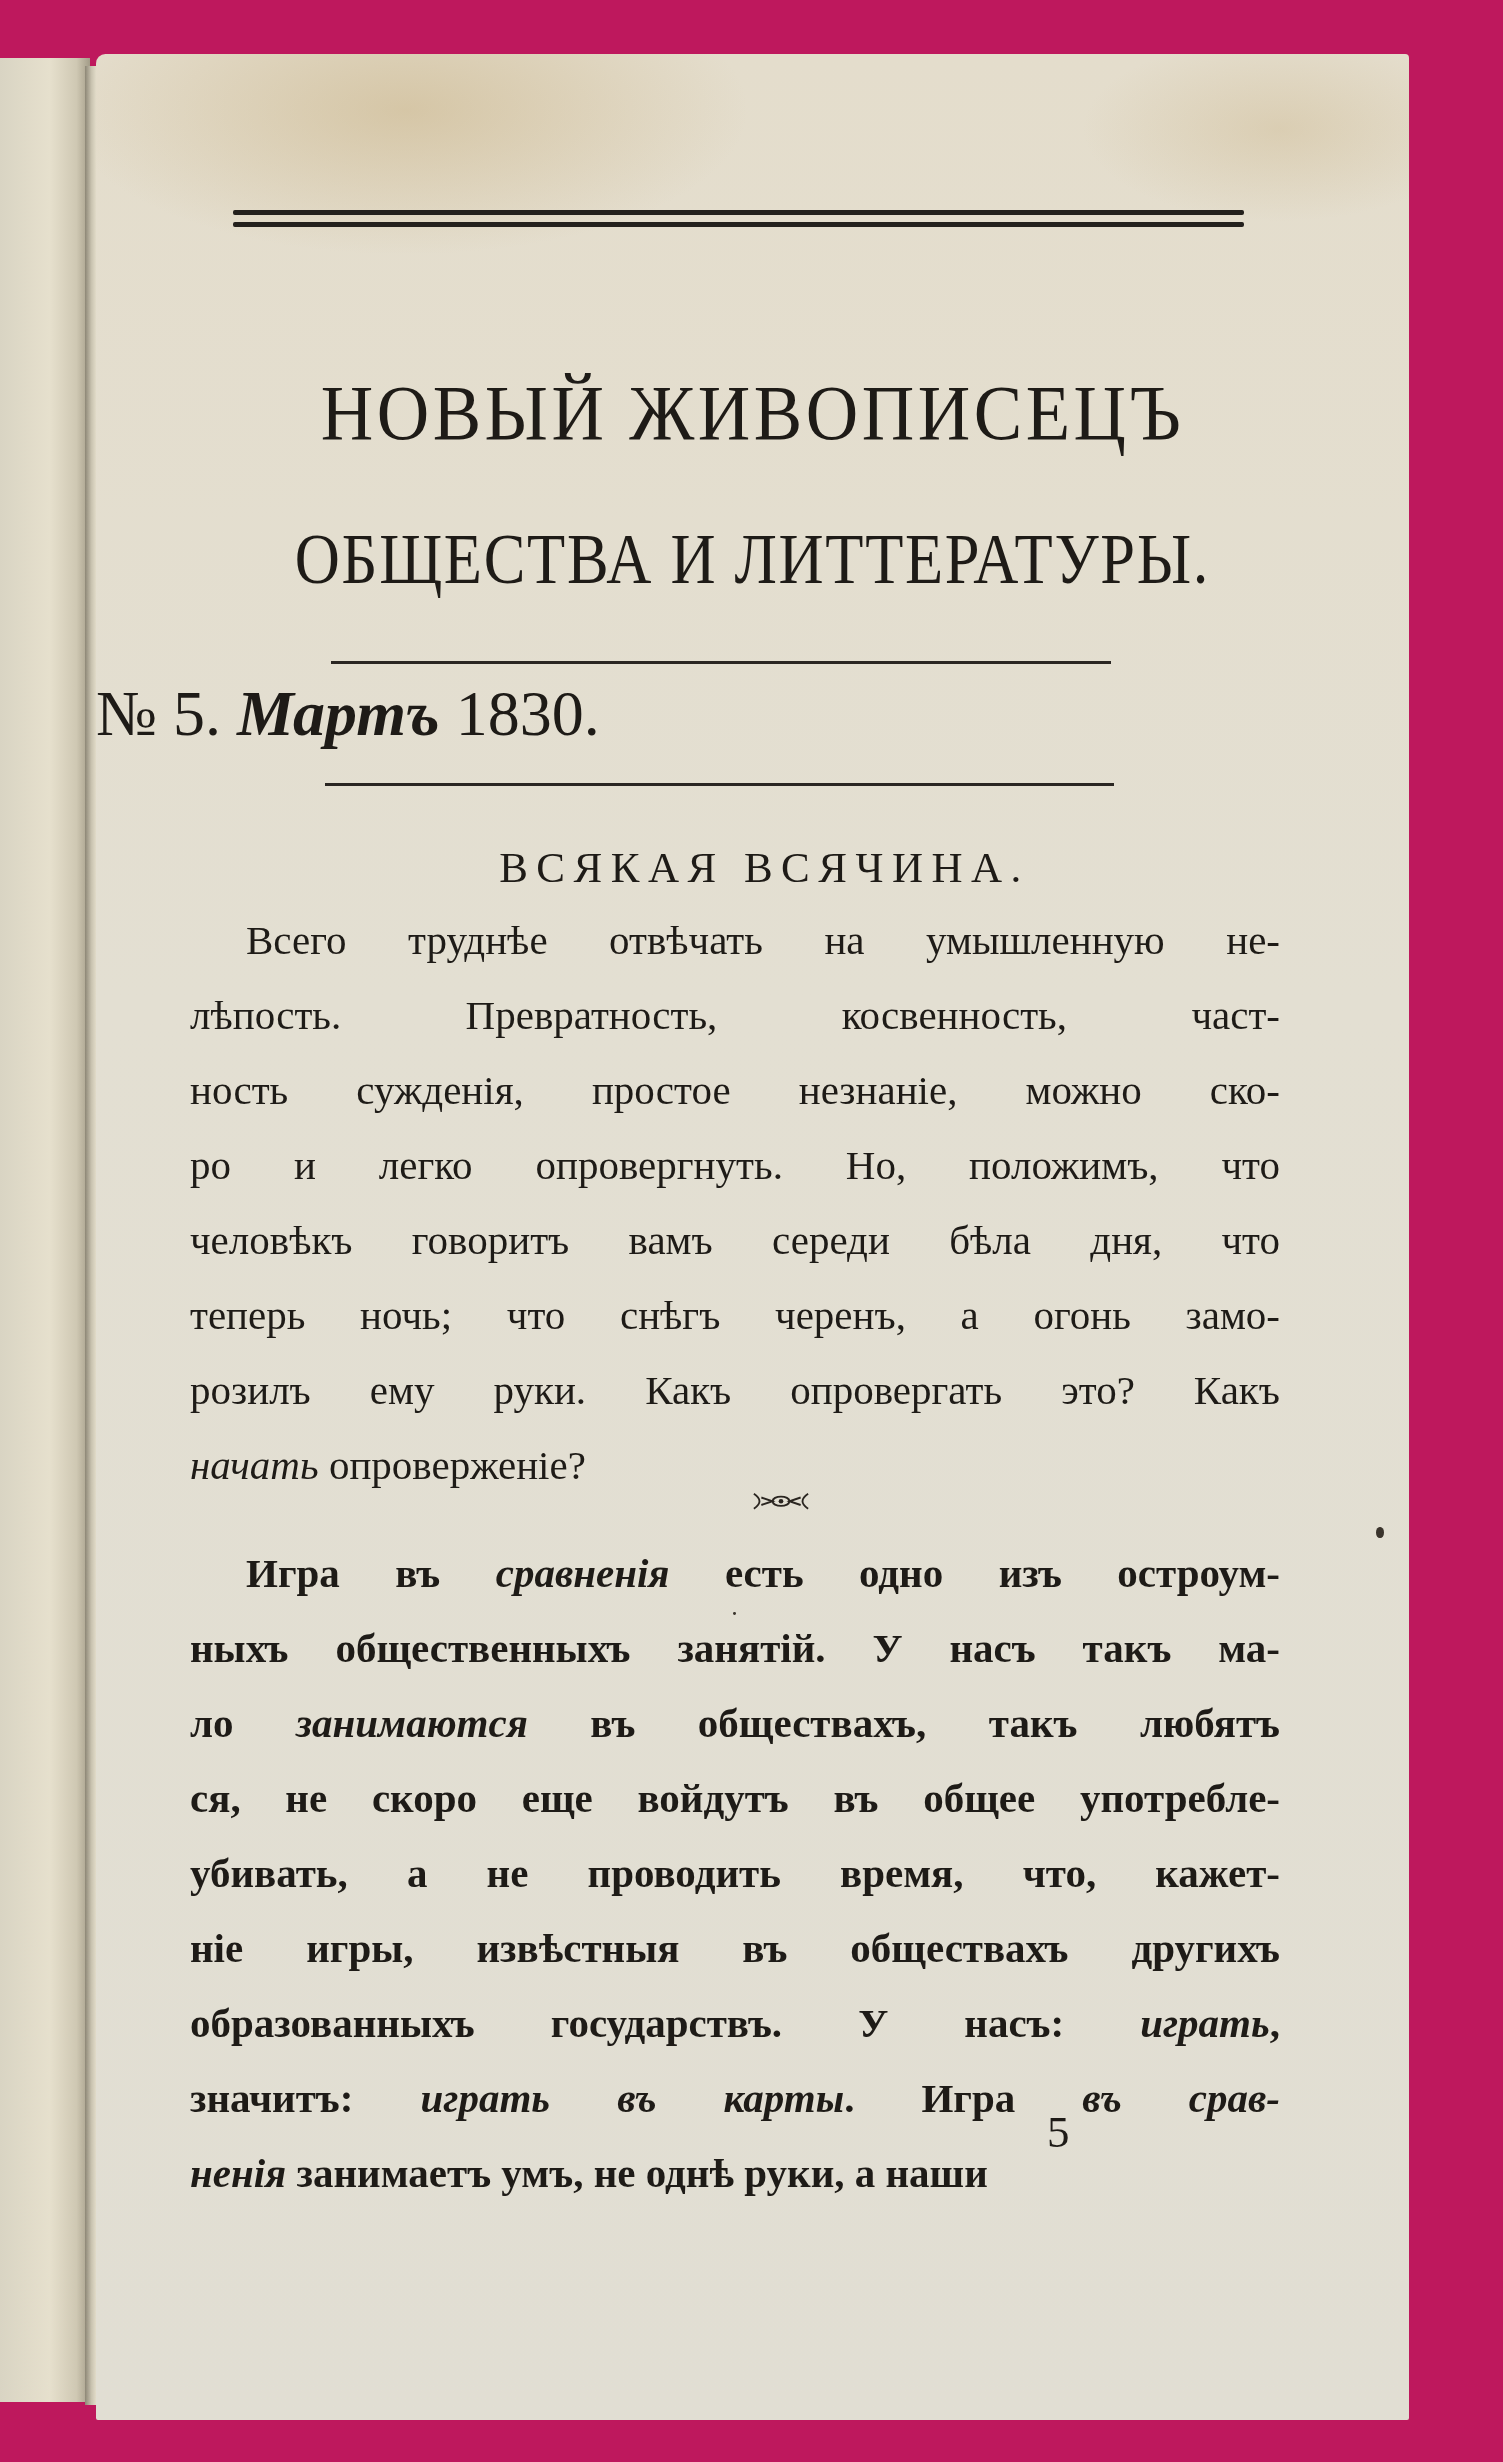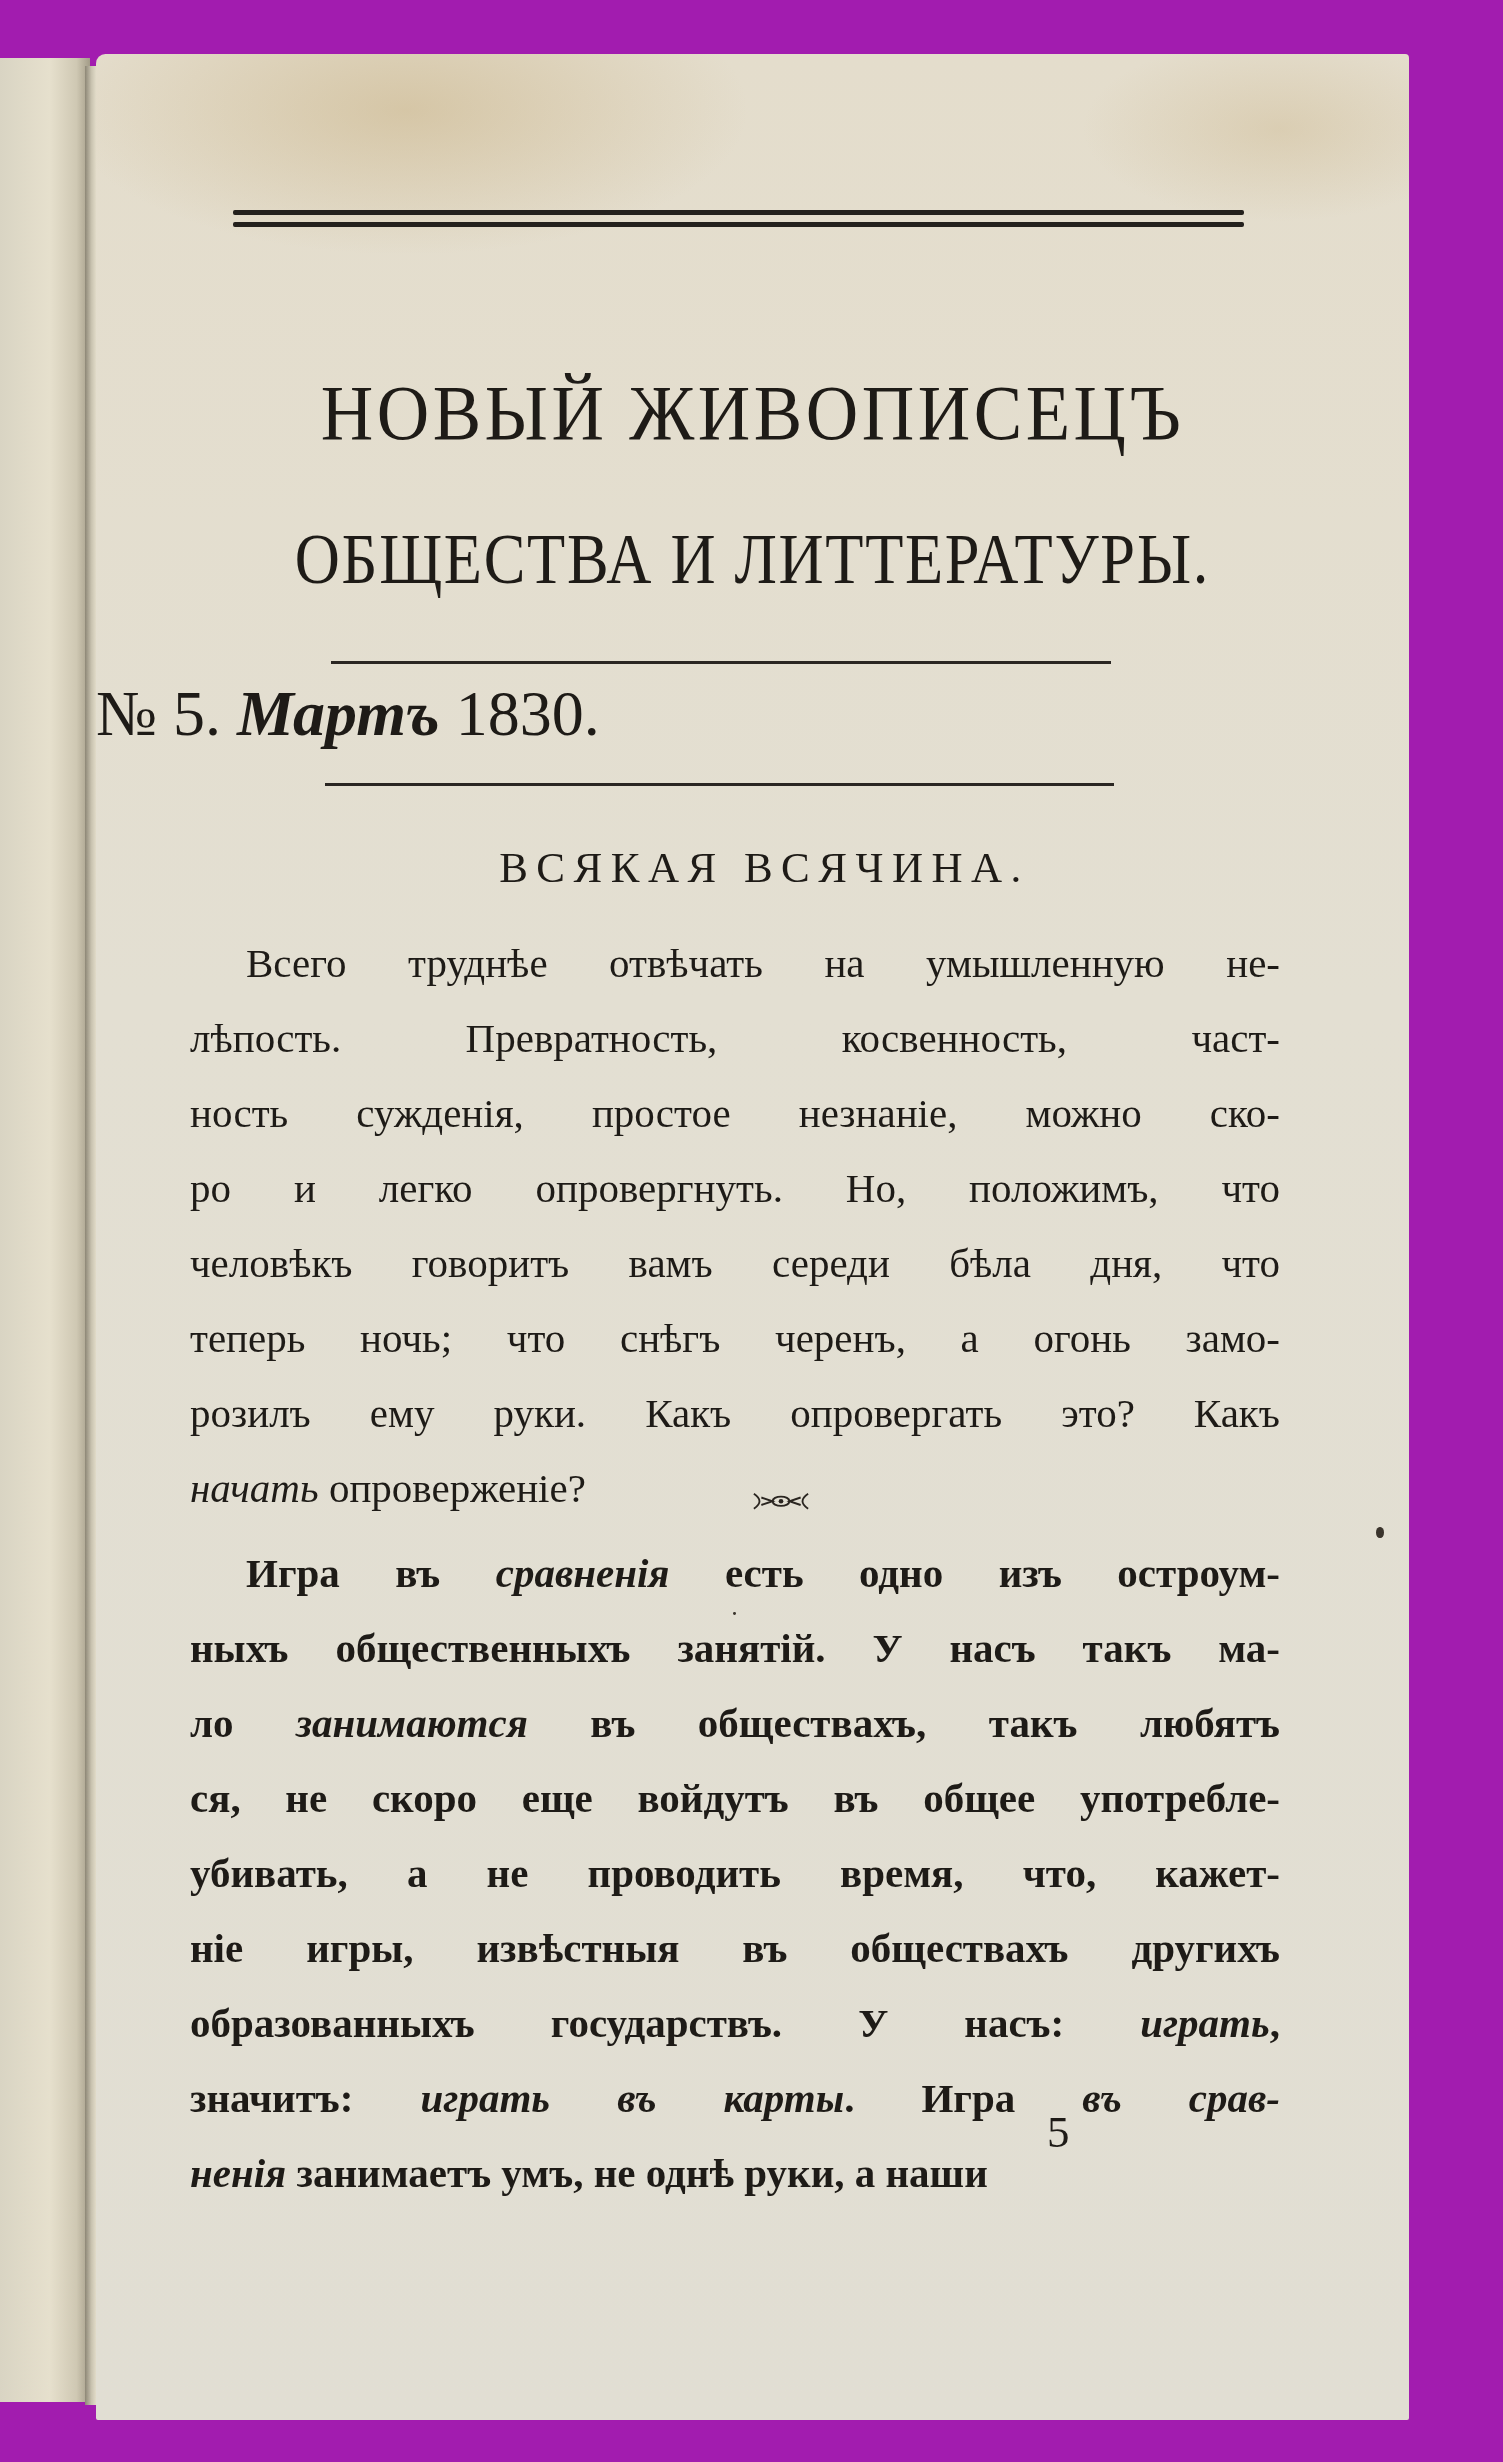--- a/index.html
+++ b/index.html
@@ -4,21 +4,21 @@
   <style>
     html, body {
       margin: 0; padding: 0;
       width: 1503px; height: 2462px;
       background: #1f1e1c;
       overflow: hidden;
     }
     .scan {
       position: relative;
       width: 1503px; height: 2462px;
-      background: #a21caf;
+      background: #be185d;
     }
     .left-leaf {
       position: absolute;
       left: 0; top: 58px;
       width: 90px; height: 2344px;
       background: linear-gradient(90deg, #d9d4c3 0%, #e6e0cd 55%, #cfc8b3 85%, #a39c88 100%);
     }
     .gutter {
       position: absolute;
       left: 85px; top: 66px;
@@ -118,21 +118,21 @@
     <div class="rule-thin" style="left:235px; top:607px; width:780px;"></div>
     <div class="issue-line">
       <span>№ 5.</span>
       <span class="month">Мартъ</span>
       <span>1830.</span>
     </div>
     <div class="rule-thin" style="left:229px; top:729px; width:789px;"></div>
 
     <div class="section-heading">ВСЯКАЯ ВСЯЧИНА.</div>
 
-    <div class="para" id="para-0" style="top:872px;">
+    <div class="para" id="para-0" style="top:849px;">
         <span class="line indent"><span>Всего труднѣе отвѣчать на умышленную не-</span></span>
         <span class="line"><span>лѣпость. Превратность, косвенность, част-</span></span>
         <span class="line"><span>ность сужденія, простое незнаніе, можно ско-</span></span>
         <span class="line"><span>ро и легко опровергнуть. Но, положимъ, что</span></span>
         <span class="line"><span>человѣкъ говоритъ вамъ середи бѣла дня, что</span></span>
         <span class="line"><span>теперь ночь; что снѣгъ черенъ, а огонь замо-</span></span>
         <span class="line"><span>розилъ ему руки. Какъ опровергать это? Какъ</span></span>
         <span class="line last"><span class="ital">начать</span><span> опроверженіе?</span></span>
       </div>
 

